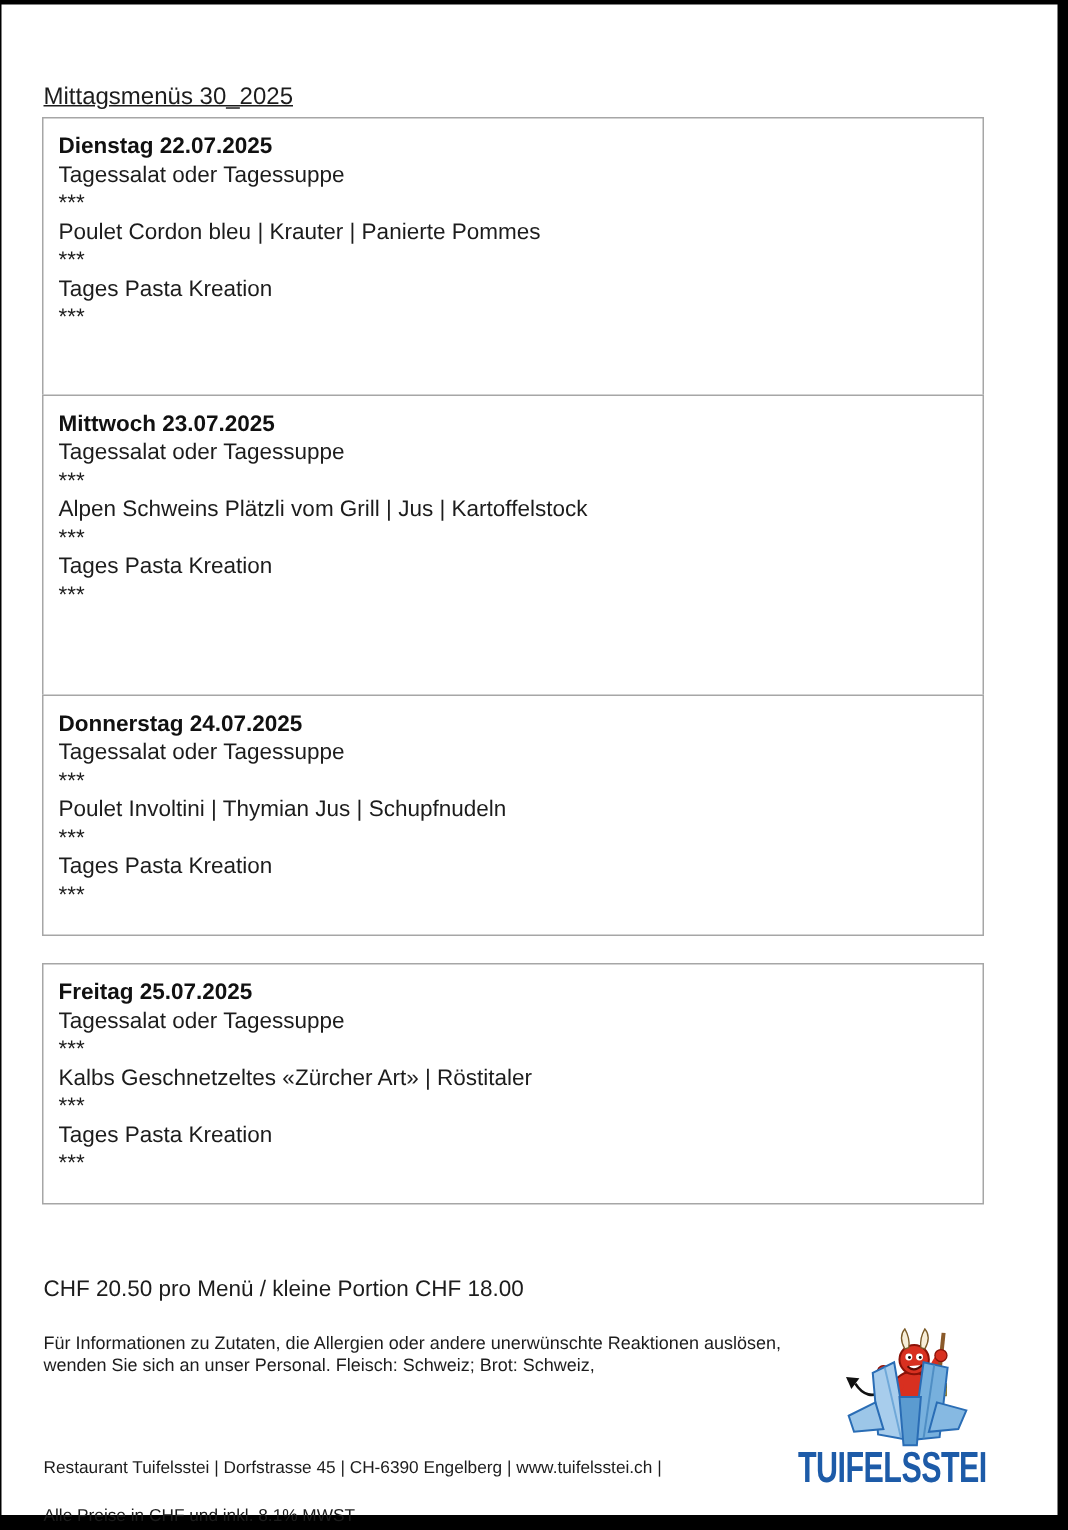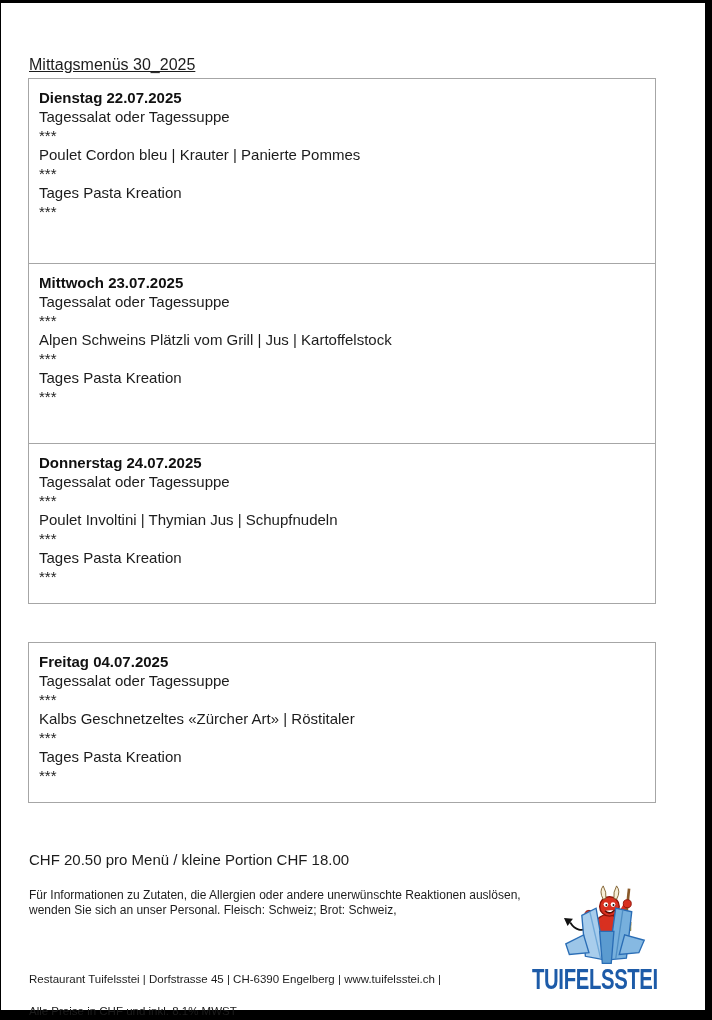--- a/index.html
+++ b/index.html
@@ -81,32 +81,32 @@
   <div class="card" style="top:260px;height:208px">
     <div class="day">Mittwoch 23.07.2025</div>
     <div class="ln">Tagessalat oder Tagessuppe</div>
     <div class="ln">***</div>
     <div class="ln">Alpen Schweins Plätzli vom Grill | Jus | Kartoffelstock</div>
     <div class="ln">***</div>
     <div class="ln">Tages Pasta Kreation</div>
     <div class="ln">***</div>
   </div>
 
-  <div class="card" style="top:440px;height:161px">
+  <div class="card" style="top:460px;height:161px">
     <div class="day">Donnerstag 24.07.2025</div>
     <div class="ln">Tagessalat oder Tagessuppe</div>
     <div class="ln">***</div>
     <div class="ln">Poulet Involtini | Thymian Jus | Schupfnudeln</div>
     <div class="ln">***</div>
     <div class="ln">Tages Pasta Kreation</div>
     <div class="ln">***</div>
   </div>
 
   <div class="card" style="top:639px;height:161px">
-    <div class="day">Freitag 04.07.2025</div>
+    <div class="day">Freitag 25.07.2025</div>
     <div class="ln">Tagessalat oder Tagessuppe</div>
     <div class="ln">***</div>
     <div class="ln">Kalbs Geschnetzeltes «Zürcher Art» | Röstitaler</div>
     <div class="ln">***</div>
     <div class="ln">Tages Pasta Kreation</div>
     <div class="ln">***</div>
   </div>
 
   <div class="pricing">CHF 20.50 pro Menü / kleine Portion CHF 18.00</div>
 

